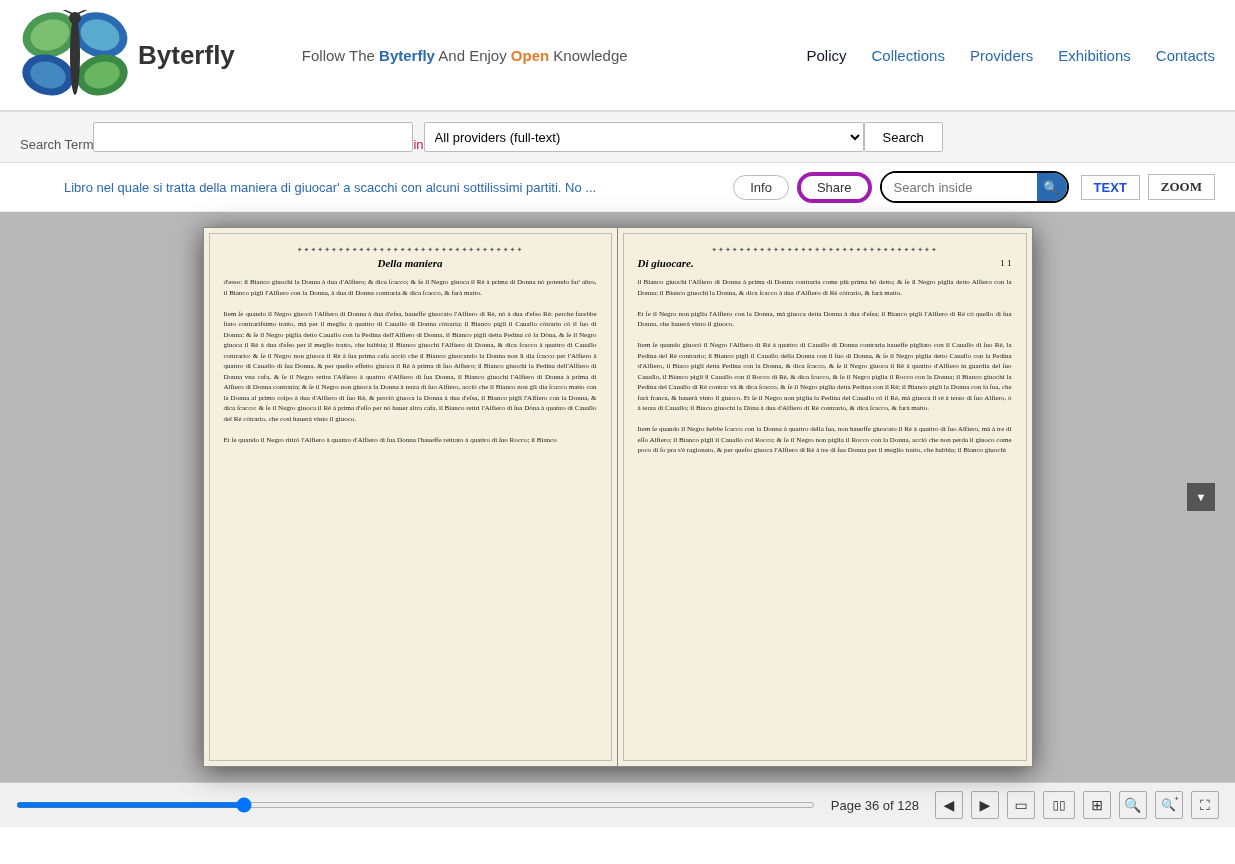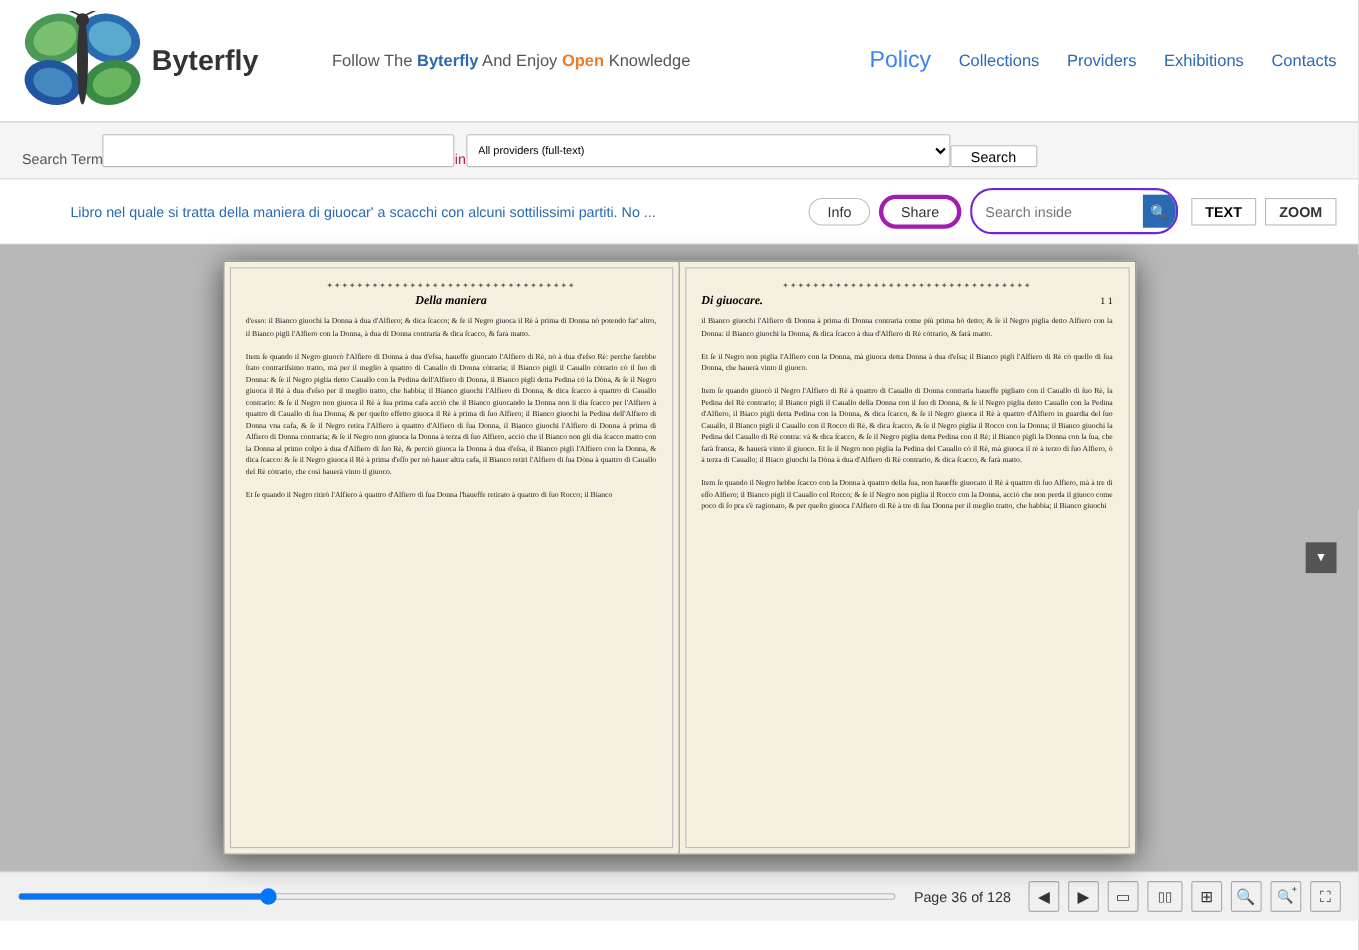--- a/index.html
+++ b/index.html
@@ -38,51 +38,51 @@
       <circle cx="70" cy="-2" r="2" fill="#333"></circle>
     </svg>
     <span style="font-size:26px; font-weight:bold; color:#333; margin-left:8px;">Byterfly</span>
   </div>
 
   <div style="font-size:15px; color:#555; margin-left:20px; margin-right:auto;">
     Follow The <span style="color:#2a6ab0; font-weight:bold;">Byterfly</span> And Enjoy <span style="color:#e87c2a; font-weight:bold;">Open</span> Knowledge
   </div>
 
   <nav style="display:flex; gap:25px; align-items:center;">
-    <a href="#" style="text-decoration:none; font-size:21px; color:#3b82f6;">Policy</a>
+    <a href="#" style="text-decoration:none; font-size:15px; color:#0f172a;">Policy</a>
     <a href="#" style="text-decoration:none; font-size:15px; color:#2a6ab0;">Collections</a>
     <a href="#" style="text-decoration:none; font-size:15px; color:#2a6ab0;">Providers</a>
     <a href="#" style="text-decoration:none; font-size:15px; color:#2a6ab0;">Exhibitions</a>
     <a href="#" style="text-decoration:none; font-size:15px; color:#2a6ab0;">Contacts</a>
   </nav>
 </div>
 
 <div style="display:flex; align-items:flex-end; padding:10px 20px; background:#f5f5f5; border-bottom:1px solid #ddd; gap:0;">
   <label style="font-size:13px; color:#555; white-space:nowrap;">Search Term</label>
   <input type="text" style="width: 320px; height: 30px; border: 1px solid rgb(187, 187, 187); padding: 0px 8px; font-size: 13px; border-radius: 2px;">
   <span style="font-size:13px; color:#be185d;">in</span>
-  <select style="width:440px; height:30px; border:1px solid #bbb; padding:0 6px; font-size:10px; border-radius:2px; background:#fff;">
+  <select style="width:440px; height:30px; border:1px solid #bbb; padding:0 6px; font-size:13px; border-radius:2px; background:#fff;">
     <option>All providers (full-text)</option>
     <option>Europeana</option>
     <option>DPLA</option>
     <option>Trove</option>
   </select>
-  <button style="height:20px; padding:0 18px; background:#fff; border:1px solid #bbb; font-size:13px; cursor:pointer; border-radius:2px;">Search</button>
+  <button style="height:30px; padding:0 18px; background:#fff; border:1px solid #bbb; font-size:13px; cursor:pointer; border-radius:2px;">Search</button>
 </div>
 
 <div style="display:flex; align-items:center; padding:8px 20px; gap:8px; border-bottom:1px solid #eee;">
   <span style="font-size:13px; color:#2a6ab0; flex:1;margin-left:44px;">Libro nel quale si tratta della maniera di giuocar' a scacchi con alcuni sottilissimi partiti.  No ...</span>
   <button style="padding:4px 16px; border:1px solid #bbb; border-radius:20px; background:#fff; font-size:13px; color:#333; cursor:pointer;">Info</button>
   <button style="padding:4px 16px; border:4px solid #a21caf; border-radius:20px; background:#fff; font-size:13px; color:#333; cursor:pointer;">Share</button>
-  <div style="display:flex; align-items:center; border:2px solid #6d28d9; border-radius:20px; overflow:hidden; height:42px;">
+  <div style="display:flex; align-items:center; border:2px solid #000000; border-radius:20px; overflow:hidden; height:32px;">
     <input type="text" placeholder="Search inside" style="border: none; padding: 0px 12px; font-size: 13px; width: 155px; outline: none; height: 100%;">
     <button style="background:#2a6ab0; color:#fff; border:none; width:30px; height:30px; cursor:pointer; font-size:13px; display:flex; align-items:center; justify-content:center;">🔍</button>
   </div>
-  <button style="padding:4px 12px; border:1px solid #bbb; background:#fff; font-size:13px; font-weight:bold; color:#000000; cursor:pointer; margin-left:4px;">TEXT</button>
-  <button style="padding:4px 12px; border:1px solid #bbb; background:#fff; font-size:13px; font-weight:bold; color:#333; cursor:pointer;">ZOOM</button>
+  <button style="padding:4px 12px; border:1px solid #bbb; background:#fff; font-size:13px; font-weight:bold; color:#1d4ed8; cursor:pointer; margin-left:4px;">TEXT</button>
+  <button style="padding:4px 12px; border:1px solid #bbb; background:#fff; font-size:13px; font-weight:bold; color:#333; cursor:pointer;font-family:Liberation Serif, serif;">ZOOM</button>
 </div>
 
 <div style="background:#b8b8b8; display:flex; justify-content:center; align-items:center; padding:15px; position:relative; min-height:560px;">
 
   <div style="position:absolute; right:20px; top:50%; transform:translateY(-50%);">
     <button style="background:#555; border:none; color:#fff; width:28px; height:28px; cursor:pointer; font-size:11px;">▼</button>
   </div>
 
   <div style="display:flex; box-shadow:0 4px 25px rgba(0,0,0,0.6);">
 

